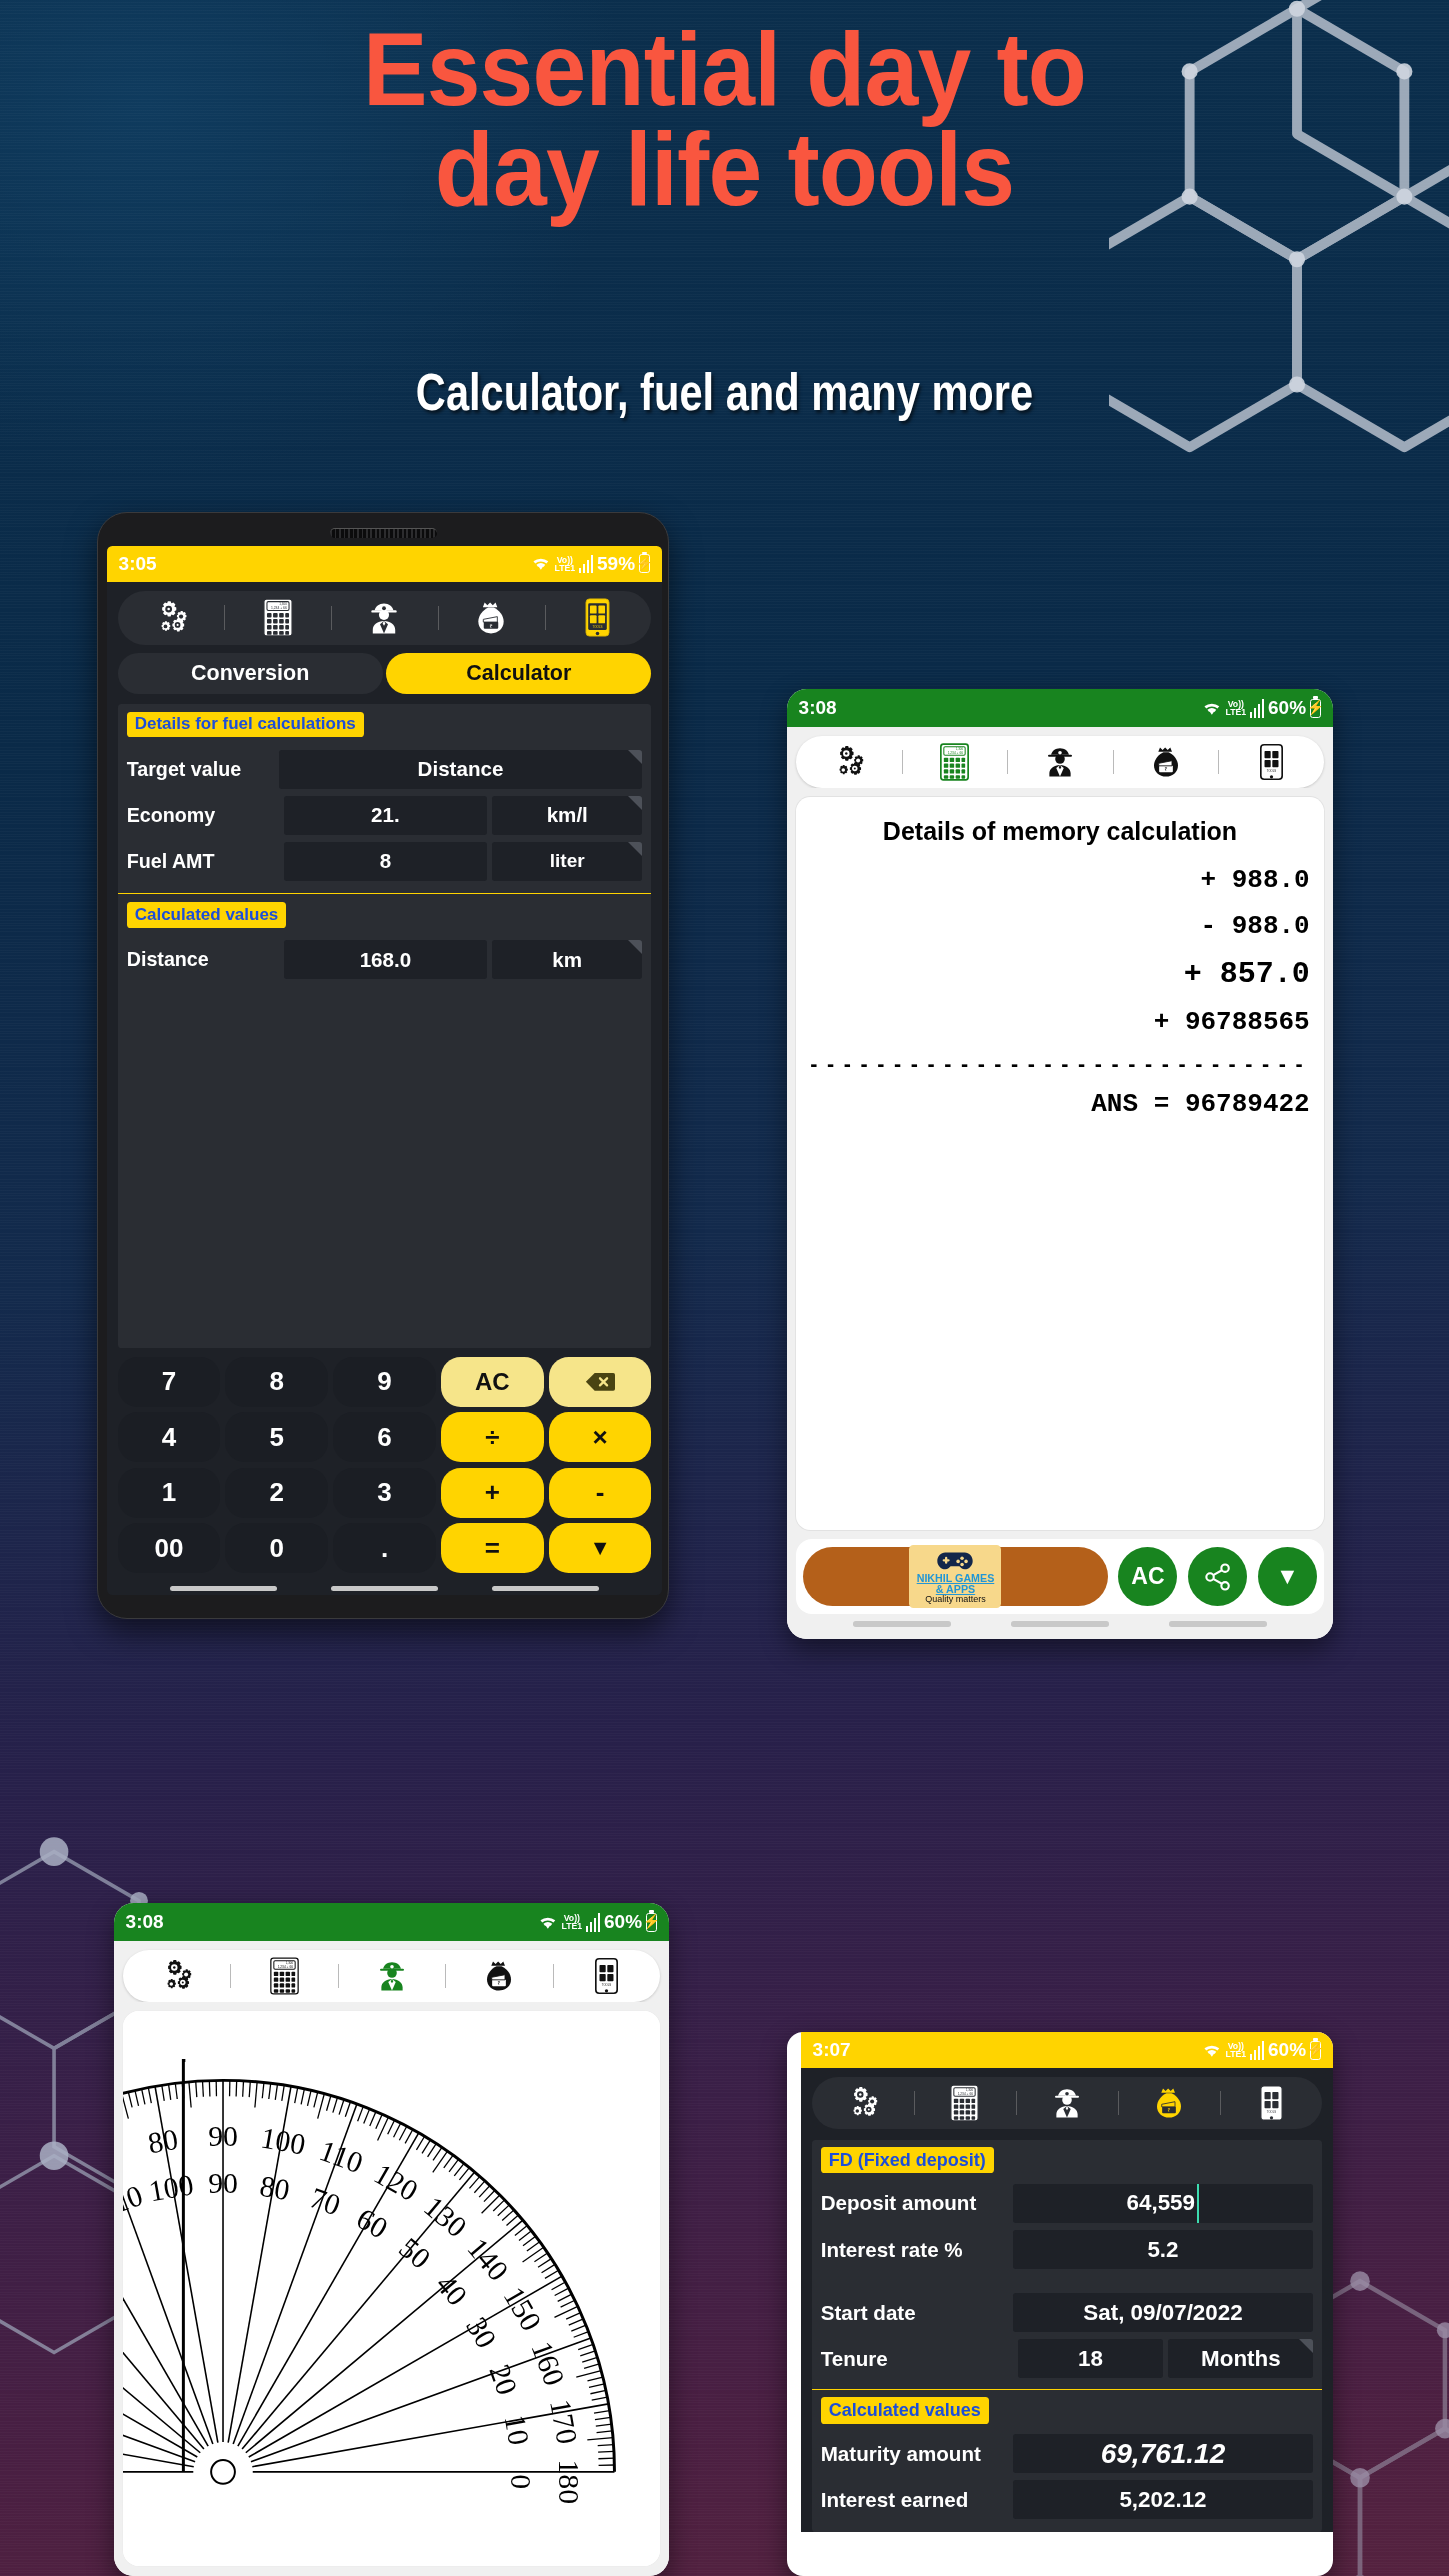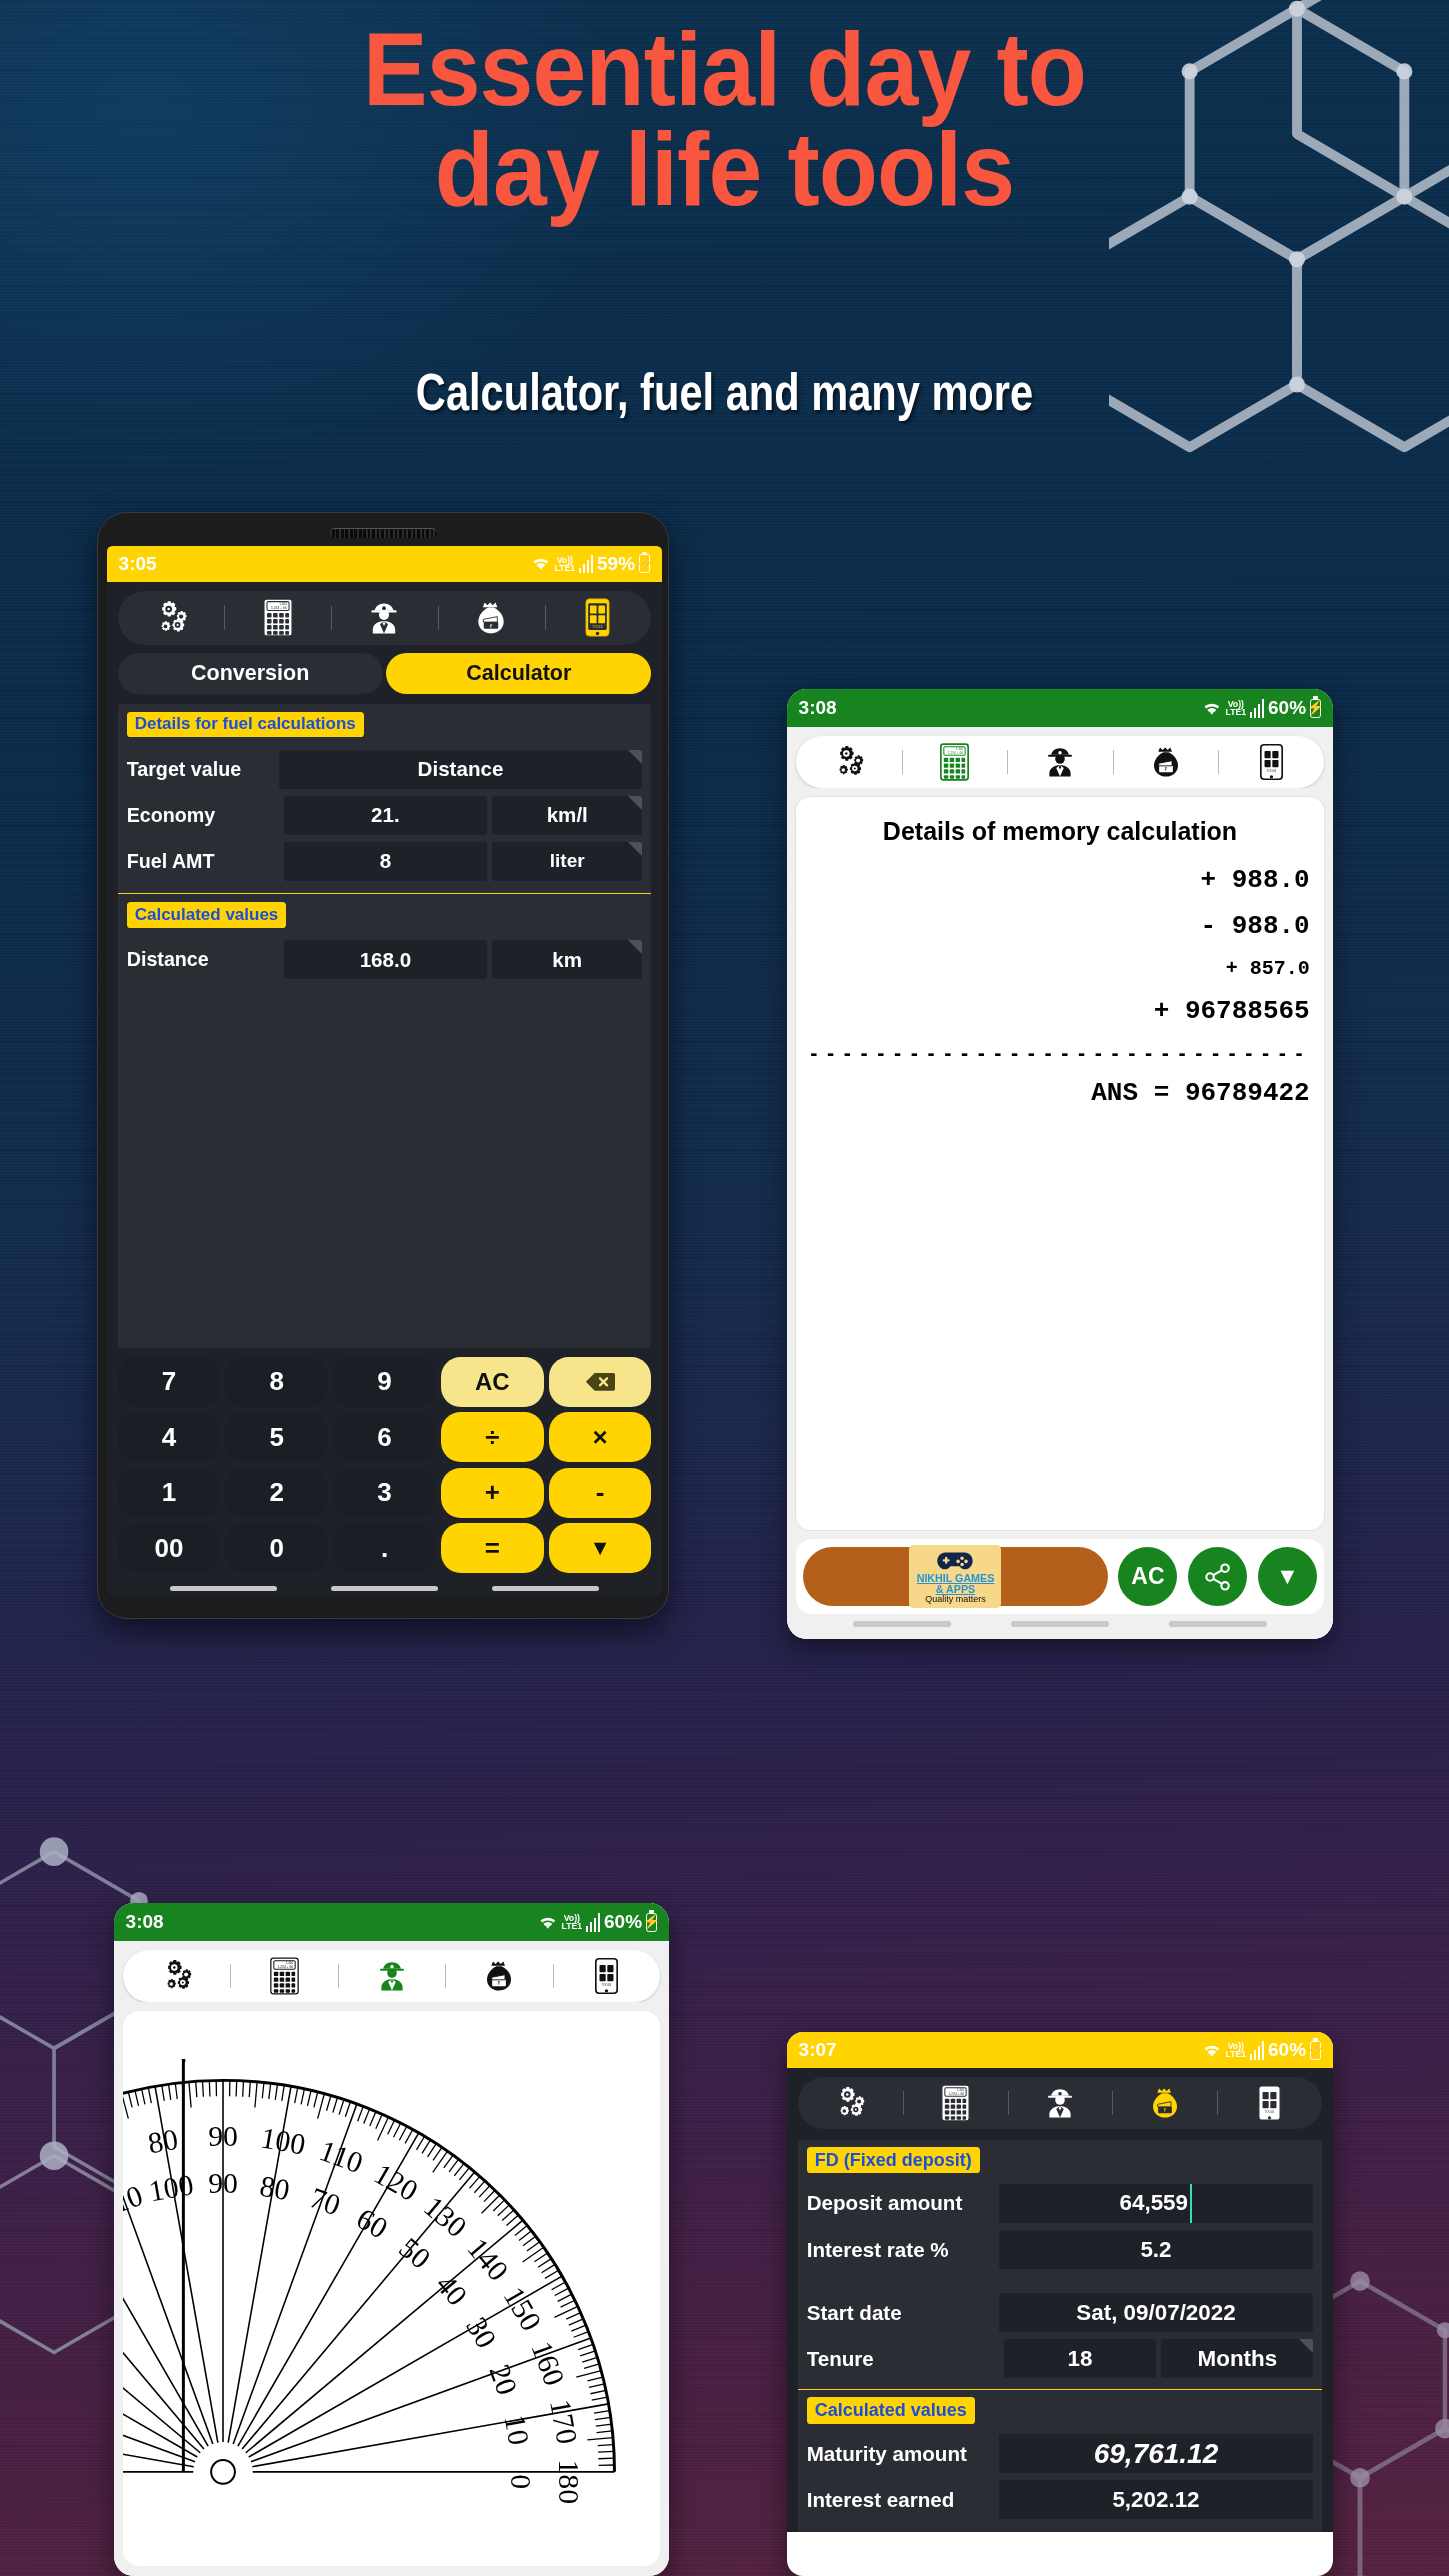--- a/index.html
+++ b/index.html
@@ -522,21 +522,21 @@
           </svg>
       </div>
     </div>
   </div>
 
   <div style="background:#f0f0f0; padding:9px 9px 9px 9px;">
     <div class="memcard" style="height:733px; padding:19.7px 14.3px;">
       <div class="memtitle" style="font-size:25px;">Details of memory calculation</div>
       <div class="memline" style="font-size:26px; margin-top:19.7px;">+ 988.0</div>
       <div class="memline" style="font-size:26px; margin-top:16px;">- 988.0</div>
-      <div class="memline" style="font-size:20px; margin-top:16px;">+ 857.0</div>
+      <div class="memline" style="font-size:30px; margin-top:16px;">+ 857.0</div>
       <div class="memline" style="font-size:26px; margin-top:16px;">+ 96788565</div>
       <div class="memdash" style="font-size:21.5px; margin-top:14.3px; text-align:center;">- - - - - - - - - - - - - - - - - - - - - - - - - - - - - - - - - - - -</div>
       <div class="memline" style="font-size:26px; margin-top:12.5px;">ANS = 96789422</div>
     </div>
   </div>
 
   <div style="background:#f0f0f0; padding:0 9px 5.4px 9px;">
     <div class="botbar" style="height:75px; padding:0 7.2px; gap:10.7px;">
       <div class="adbanner" style="height:59px;">
         <div class="adcard">
@@ -913,21 +913,21 @@
             <text x="443.8498282711385" y="416.1332677709106" text-anchor="middle" font-size="30" transform="rotate(80,443.8498282711385,416.1332677709106)">170</text>
             <text x="396.57905612655253" y="424.46838029892325" text-anchor="middle" font-size="30" transform="rotate(80,396.57905612655253,424.46838029892325)">10</text>
             <text x="449" y="475" text-anchor="middle" font-size="30" transform="rotate(90,449,475)">180</text>
             <text x="401" y="475" text-anchor="middle" font-size="30" transform="rotate(90,401,475)">0</text>
           </g>
       </svg>
     </div>
   </div>
 </div>
 
-<div class="phone frame-light" style="left:787px; top:2032px; width:546px; height:544px; border-radius:16px;">
+<div class="phone frame-light" style="left:787px; top:2032px; width:546px; height:544px; border-radius:16px;padding-left:14px;">
   <div class="statusbar yellow" style="height:36px; font-size:19px;">
     <span>3:07</span>
     <span class="sb-right">
       <span class="sb-ico">
         <svg width="19.7" height="15" viewBox="0 0 24 18">
             <path d="M12 16.5l-3-4.2a5 5 0 0 1 6 0z" fill="#fff"></path>
             <path d="M3 6.4A14 14 0 0 1 21 6.4l-2.1 2.6a10.6 10.6 0 0 0-13.8 0z" fill="#fff"></path>
             <path d="M6.6 10.6a8.4 8.4 0 0 1 10.8 0l-2.1 2.6a5.2 5.2 0 0 0-6.6 0z" fill="#fff"></path>
           </svg>
       </span>

